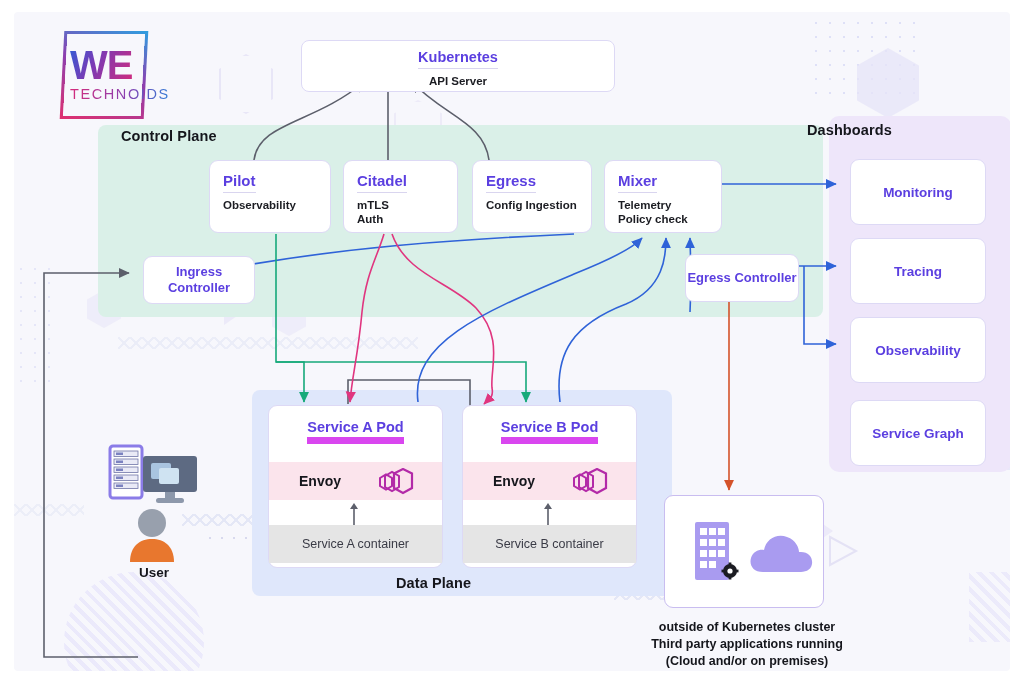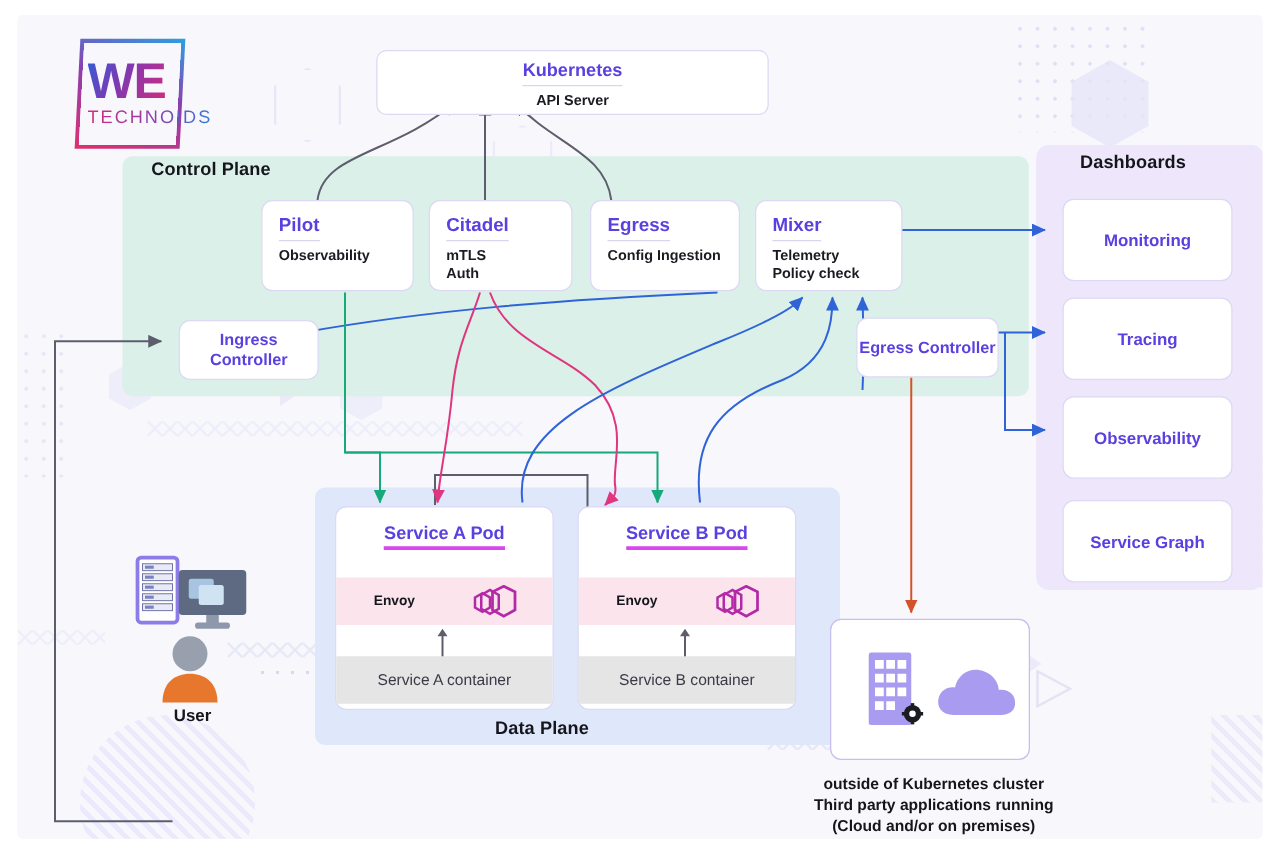--- a/index.html
+++ b/index.html
@@ -48,23 +48,23 @@
   #egress{left:671px;top:242px;width:114px;}
 
   .dash-card{left:836px;width:136px;height:66px;border-radius:9px;display:flex;align-items:center;justify-content:center;
              font-size:13.5px;font-weight:bold;color:#5b3fe0;text-align:center;}
   #d0{top:147px;} #d1{top:226px;} #d2{top:305px;} #d3{top:388px;}
 
   
   .pod{position:absolute;top:393px;width:175px;height:163px;background:#fff;border:1px solid #ddd9f5;border-radius:9px;box-sizing:border-box;}
   #podA{left:254px;} #podB{left:448px;}
   .pod-title{margin-top:13px;text-align:center;font-size:14.5px;font-weight:bold;color:#5b3fe0;}
-  .pod-title span{border-bottom:3px solid #d946ef;padding-bottom:2px;}
+  .pod-title span{border-bottom:7px solid #d946ef;padding-bottom:2px;}
   .envoy{position:absolute;left:0;top:56px;width:100%;height:38px;background:#fbe4ec;display:flex;align-items:center;}
-  .envoy-label{font-size:11px;font-weight:bold;color:#15161c;margin-left:30px;}
+  .envoy-label{font-size:14px;font-weight:bold;color:#15161c;margin-left:30px;}
   .envoy-logo{position:absolute;right:26px;top:6px;}
   .container{position:absolute;left:0;top:119px;width:100%;height:38px;background:#e5e5e5;display:flex;align-items:center;justify-content:center;
              font-size:12.5px;color:#3a3b46;}
 
   
   #third{left:650px;top:483px;width:160px;height:113px;border:1px solid #c9bdf0;border-radius:9px;}
   .tp-caption{position:absolute;left:588px;top:607px;width:290px;text-align:center;font-size:12.5px;font-weight:bold;color:#15161c;line-height:17px;}
 
   .user-label{position:absolute;left:104px;top:553px;width:72px;text-align:center;font-size:13.5px;font-weight:bold;color:#15161c;}
 
@@ -111,21 +111,21 @@
     <polygon points="4,3 30,17 4,31" fill="none" stroke="#e4e2f5" stroke-width="2"></polygon>
   </svg>
   <div class="deco dots" style="left:0px;top:250px;width:44px;height:120px;opacity:.4;"></div>
 
   <div class="region-control"></div>
   <div class="region-data"></div>
   <div class="region-dash"></div>
 
   <div class="region-label" style="left:107px;top:116px;">Control Plane</div>
   <div class="region-label" style="left:382px;top:563px;">Data Plane</div>
-  <div class="region-label" style="left:850px;top:110px;">Dashboards</div>
+  <div class="region-label" style="left:793px;top:110px;">Dashboards</div>
 
   <svg class="layer" viewBox="0 0 996 659">
     <defs>
       <marker id="aGray" markerWidth="9" markerHeight="9" refX="6.5" refY="3.2" orient="auto">
         <path d="M0,0 L7,3.2 L0,6.4 z" fill="#5c5f6b"></path>
           </marker>
       <marker id="aBlue" markerWidth="9" markerHeight="9" refX="6.5" refY="3.2" orient="auto">
         <path d="M0,0 L7,3.2 L0,6.4 z" fill="#2f63d8"></path>
           </marker>
       <marker id="aGreen" markerWidth="9" markerHeight="9" refX="6.5" refY="3.2" orient="auto">

